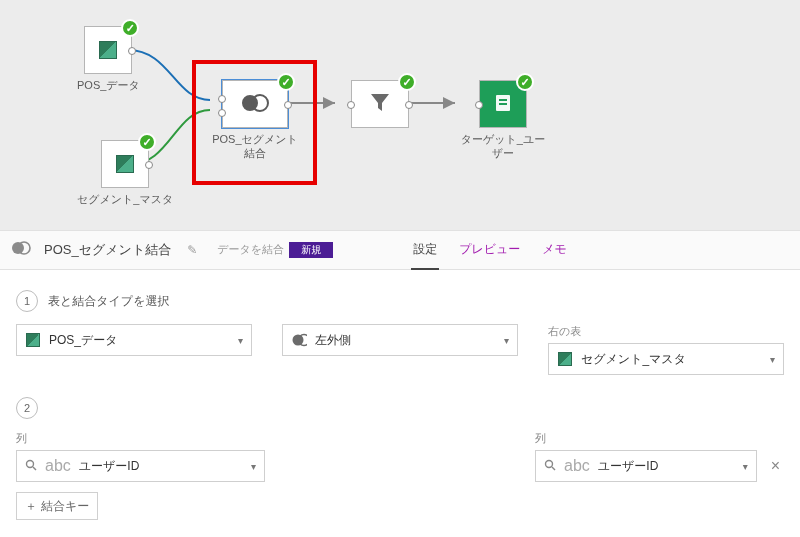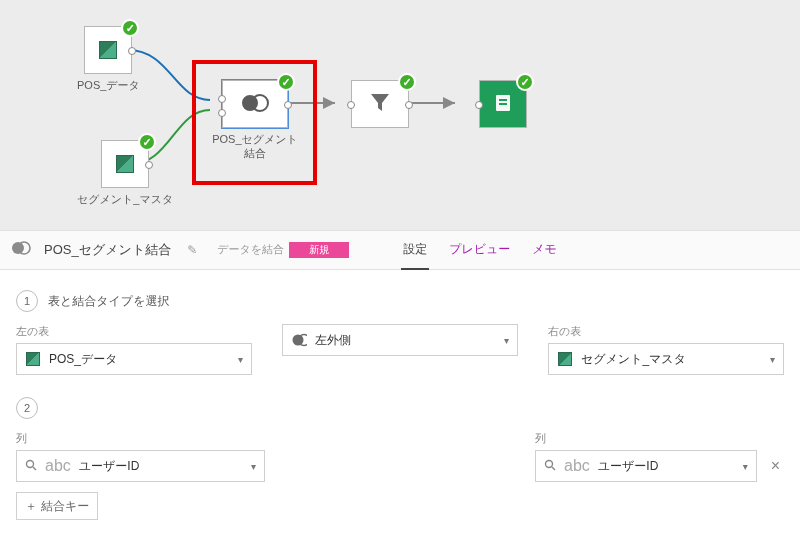--- a/index.html
+++ b/index.html
@@ -13,24 +13,24 @@
   .check { position: absolute; top: -8px; right: -8px; width: 18px; height: 18px; background: #3fae29; border: 2px solid #fff; border-radius: 50%; display: flex; align-items: center; justify-content: center; color: #fff; font-size: 11px; font-weight: bold; }
   .port { position: absolute; width: 8px; height: 8px; border-radius: 50%; background: #fff; border: 1px solid #888; }
   .hlbox { position: absolute; border: 4px solid #e60000; }
   svg.pipes { position: absolute; inset: 0; width: 800px; height: 230px; pointer-events: none; }
 
   .panel-hd { display: flex; align-items: center; gap: 12px; height: 40px; padding: 0 10px; border-top: 1px solid #e1e1e1; border-bottom: 1px solid #e1e1e1; background: #fafafa; }
   .panel-hd .venn { font-size: 16px; color: #7a7a7a; }
   .panel-hd .title { font-size: 13px; color: #444; margin-right: 4px; }
   .panel-hd .pencil { color: #9a9a9a; font-size: 12px; }
   .panel-hd .hint { color: #9a9a9a; font-size: 11px; margin-left: 8px; }
-  .panel-hd .badge { display: inline-block; background: #ec4899; color: #fff; font-size: 10px; padding: 1px 20px; margin-left: 2px; }
+  .panel-hd .badge { display: inline-block; background: #4c1d95; color: #fff; font-size: 10px; padding: 1px 12px; margin-left: 2px; }
   .tabs { margin-left: auto; display: flex; gap: 18px; }
   .tab { font-size: 12px; color: #a21caf; padding: 10px 2px; cursor: pointer; }
-  .tab.active { color: #444; border-bottom: 2px solid #444; }
+  .tab.active { color: #444; border-bottom: 2px solid #444; margin-left: 26px; }
 
   .body { padding: 14px 16px; }
   .step { display: flex; align-items: center; gap: 10px; margin: 6px 0 12px; }
   .step .num { width: 22px; height: 22px; border: 1px solid #bdbdbd; border-radius: 50%; display: flex; align-items: center; justify-content: center; font-size: 11px; color: #666; }
   .step .txt { font-size: 12px; color: #555; }
   .cols3 { display: grid; grid-template-columns: 1fr 1fr 1fr; gap: 40px 30px; }
   .cols2 { display: grid; grid-template-columns: 1fr 1fr; gap: 40px 270px; }
   .fld-label { font-size: 11px; color: #888; margin-bottom: 4px; }
   .sel { display: flex; align-items: center; gap: 8px; height: 32px; padding: 0 8px; border: 1px solid #cfcfcf; background: #fff; position: relative; }
   .sel .caret { margin-left: auto; color: #777; font-size: 10px; }
@@ -113,20 +113,21 @@
       <span class="glyph" style="color:#fff;">
         <svg width="20" height="20">
             <rect x="3" y="2" width="14" height="16" rx="1" fill="#fff" opacity="0.95"></rect>
             <rect x="6" y="6" width="8" height="2" fill="#1e9e58"></rect>
             <rect x="6" y="10" width="8" height="2" fill="#1e9e58"></rect>
           </svg>
       </span>
       <div class="check">✓</div>
       <div class="port" style="left:-5px; top:20px;"></div>
     </div>
+    <div class="label">ターゲット_ユーザー</div>
   </div>
 </div>
 
 <div class="panel-hd">
   <span class="venn">
     <svg width="22" height="16">
         <circle cx="8" cy="8" r="6" fill="#8b8b8b"></circle>
         <circle cx="14" cy="8" r="6" fill="none" stroke="#8b8b8b" stroke-width="1.6"></circle>
       </svg>
   </span>
@@ -145,21 +146,20 @@
 
 <div class="body">
 
   <div class="step">
     <div class="num">1</div>
     <div class="txt">表と結合タイプを選択</div>
   </div>
 
   <div class="cols3">
     <div>
-      <div class="fld-label">左の表</div>
       <div class="sel">
         <span class="mini-icon">
             <span class="sheet-ico" style="width:14px;height:14px;"></span>
           </span>
         <span>POS_データ</span>
         <span class="caret">▾</span>
       </div>
     </div>
     <div>
       <div class="sel">

